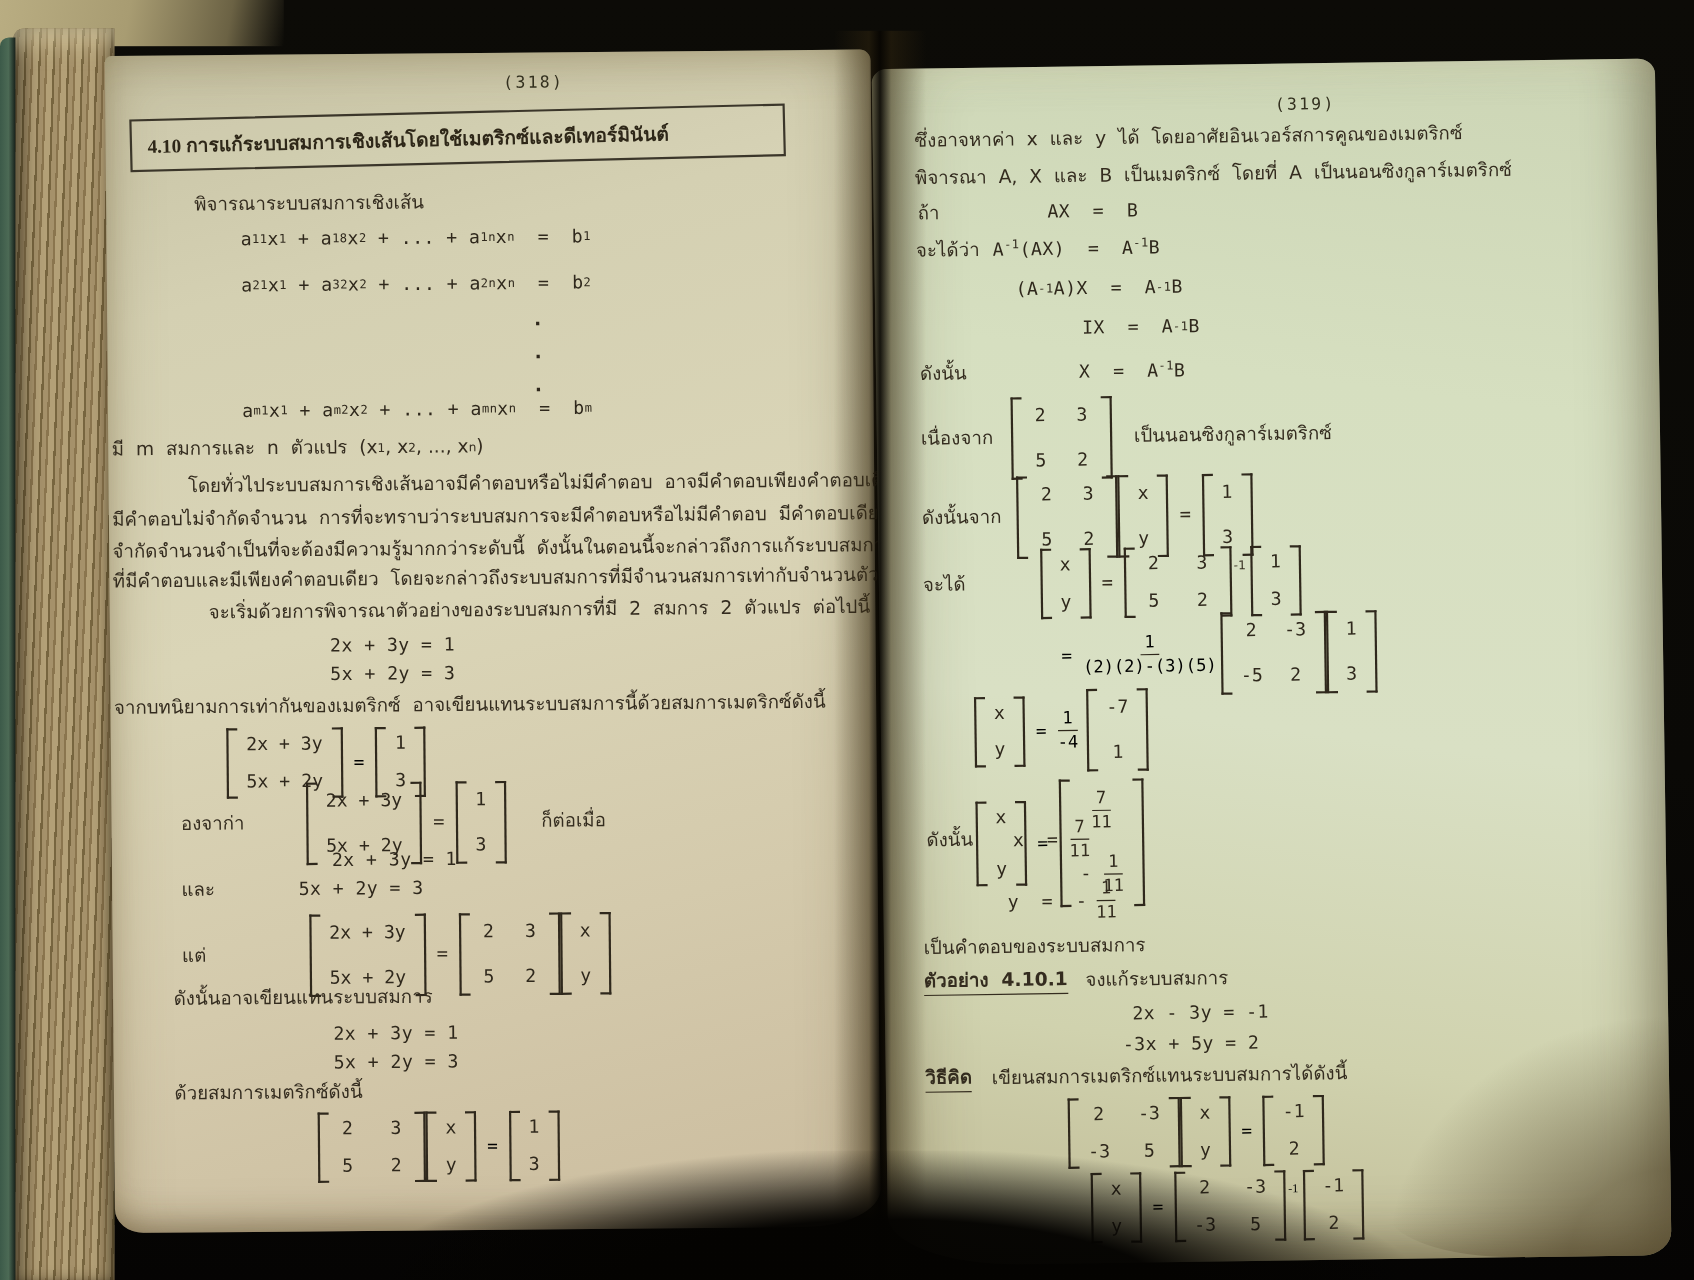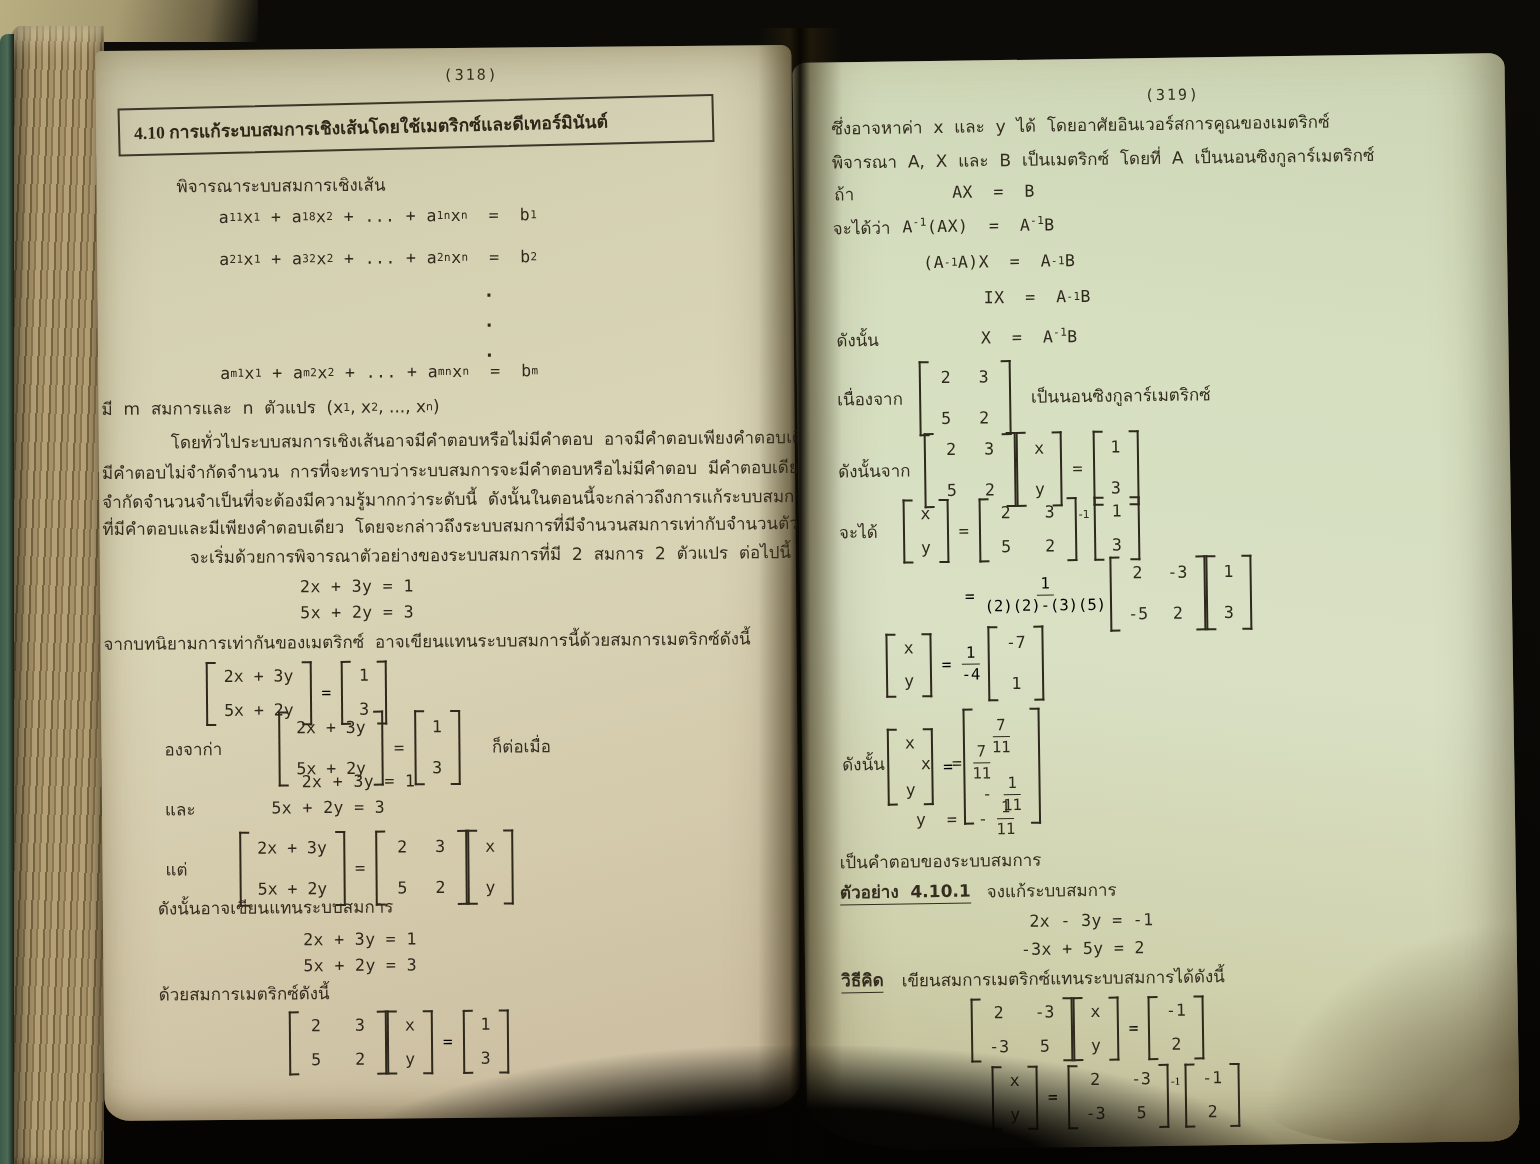--- a/index.html
+++ b/index.html
@@ -62,21 +62,21 @@
 </style>
 </head>
 <body>
 
 <div id="photo">
   <div class="top-wedge"></div>
   <div class="page-stack"></div>
   <div class="cover-strip"></div>
 
   <div class="page page-left">
-    <div class="ln pagenum" style="left:348px;top:18px">(318)</div>
+    <div class="ln pagenum" style="left:362px;top:18px">(318)</div>
 
     <div class="title-box" style="left:22px;top:53px;width:564px">
       <span>4.10  การแก้ระบบสมการเชิงเส้นโดยใช้เมตริกซ์และดีเทอร์มินันต์</span>
     </div>
 
     <div class="ln thai" style="left:80px;top:126px">พิจารณาระบบสมการเชิงเส้น</div>
 
     <div class="ln mono" style="left:122px;top:158px"><span>a</span><sub>11</sub><span>x</span><sub>1</sub><span> + </span><span>a</span><sub>18</sub><span>x</span><sub>2</sub><span> + ... + </span><span>a</span><sub>1n</sub><span>x</span><sub>n</sub><span>  =  </span><span>b</span><sub>1</sub></div>
 
     <div class="ln mono" style="left:122px;top:200px"><span>a</span><sub>21</sub><span>x</span><sub>1</sub><span> + </span><span>a</span><sub>32</sub><span>x</span><sub>2</sub><span> + ... + </span><span>a</span><sub>2n</sub><span>x</span><sub>n</sub><span>  =  </span><span>b</span><sub>2</sub></div>
@@ -113,42 +113,42 @@
       <span style="margin-left:32px">ก็ต่อเมื่อ</span>
     </div>
 
     <div class="ln mono" style="left:200px;top:723px">2x + 3y = 1</div>
     <div class="ln thai" style="left:63px;top:749px">
       <span style="margin-right:76px">และ</span>
       <span class="mono">5x + 2y = 3</span>
     </div>
 
     <div class="ln thai" style="left:63px;top:782px">
-      <span style="margin-right:52px">แต่</span>
+      <span style="margin-right:94px">แต่</span>
       <span class="mx tall"><span class="mb l"></span><span class="col"><span>2x + 3y</span><span>5x + 2y</span></span><span class="mb r"></span></span>
       <span class="meq">=</span>
       <span class="mx tall"><span class="mb l"></span><span class="grid"><span>2</span><span>3</span><span>5</span><span>2</span></span><span class="mb r"></span></span>
       <span class="mx tall"><span class="mb l"></span><span class="col"><span>x</span><span>y</span></span><span class="mb r"></span></span>
     </div>
 
     <div class="ln thai" style="left:55px;top:848px">ดังนั้นอาจเขียนแทนระบบสมการ</div>
     <div class="ln mono" style="left:200px;top:881px">2x + 3y = 1</div>
     <div class="ln mono" style="left:200px;top:907px">5x + 2y = 3</div>
     <div class="ln thai" style="left:55px;top:934px">ด้วยสมการเมตริกซ์ดังนี้</div>
 
     <div class="ln" style="left:185px;top:962px">
       <span class="mx"><span class="mb l"></span><span class="grid"><span>2</span><span>3</span><span>5</span><span>2</span></span><span class="mb r"></span></span>
       <span class="mx"><span class="mb l"></span><span class="col"><span>x</span><span>y</span></span><span class="mb r"></span></span>
       <span class="meq">=</span>
       <span class="mx"><span class="mb l"></span><span class="col"><span>1</span><span>3</span></span><span class="mb r"></span></span>
     </div>
   </div>
 
   <div class="page page-right">
-    <div class="ln pagenum" style="left:352px;top:28px">(319)</div>
+    <div class="ln pagenum" style="left:366px;top:28px">(319)</div>
 
     <div class="ln thai" style="left:38px;top:56px">ซึ่งอาจหาค่า  x  และ  y  ได้  โดยอาศัยอินเวอร์สการคูณของเมตริกซ์</div>
     <div class="ln thai" style="left:38px;top:90px">พิจารณา  A,  X  และ  B  เป็นเมตริกซ์  โดยที่  A  เป็นนอนซิงกูลาร์เมตริกซ์</div>
 
     <div class="ln thai" style="left:40px;top:122px">
       <span style="margin-right:98px">ถ้า</span>
       <span class="mono">AX  =  B</span>
     </div>
 
     <div class="ln thai" style="left:38px;top:156px">
@@ -173,21 +173,21 @@
 
     <div class="ln thai" style="left:40px;top:372px">
       <span style="margin-right:14px">ดังนั้นจาก</span>
       <span class="mx tall"><span class="mb l"></span><span class="grid"><span>2</span><span>3</span><span>5</span><span>2</span></span><span class="mb r"></span></span>
       <span class="mx tall"><span class="mb l"></span><span class="col"><span>x</span><span>y</span></span><span class="mb r"></span></span>
       <span class="meq">=</span>
       <span class="mx tall"><span class="mb l"></span><span class="col"><span>1</span><span>3</span></span><span class="mb r"></span></span>
     </div>
 
     <div class="ln thai" style="left:40px;top:438px">
-      <span style="margin-right:25px">จะได้</span>
+      <span style="margin-right:68px">จะได้</span>
       <span class="mx"><span class="mb l"></span><span class="col"><span>x</span><span>y</span></span><span class="mb r"></span></span>
       <span class="meq">=</span>
       <span class="mx"><span class="mb l"></span><span class="grid"><span>2</span><span>3</span><span>5</span><span>2</span></span><span class="mb r"></span></span><sup style="margin:0 4px 28px 2px">-1</sup>
       <span class="mx"><span class="mb l"></span><span class="col"><span>1</span><span>3</span></span><span class="mb r"></span></span>
     </div>
 
     <div class="ln" style="left:165px;top:498px">
       <span class="meq" style="margin-left:0">=</span>
       <span class="frac"><span class="num">1</span><span class="den">(2)(2)-(3)(5)</span></span>
       <span class="mx tall" style="margin-left:4px"><span class="mb l"></span><span class="grid"><span>2</span><span>-3</span><span>-5</span><span>2</span></span><span class="mb r"></span></span>

